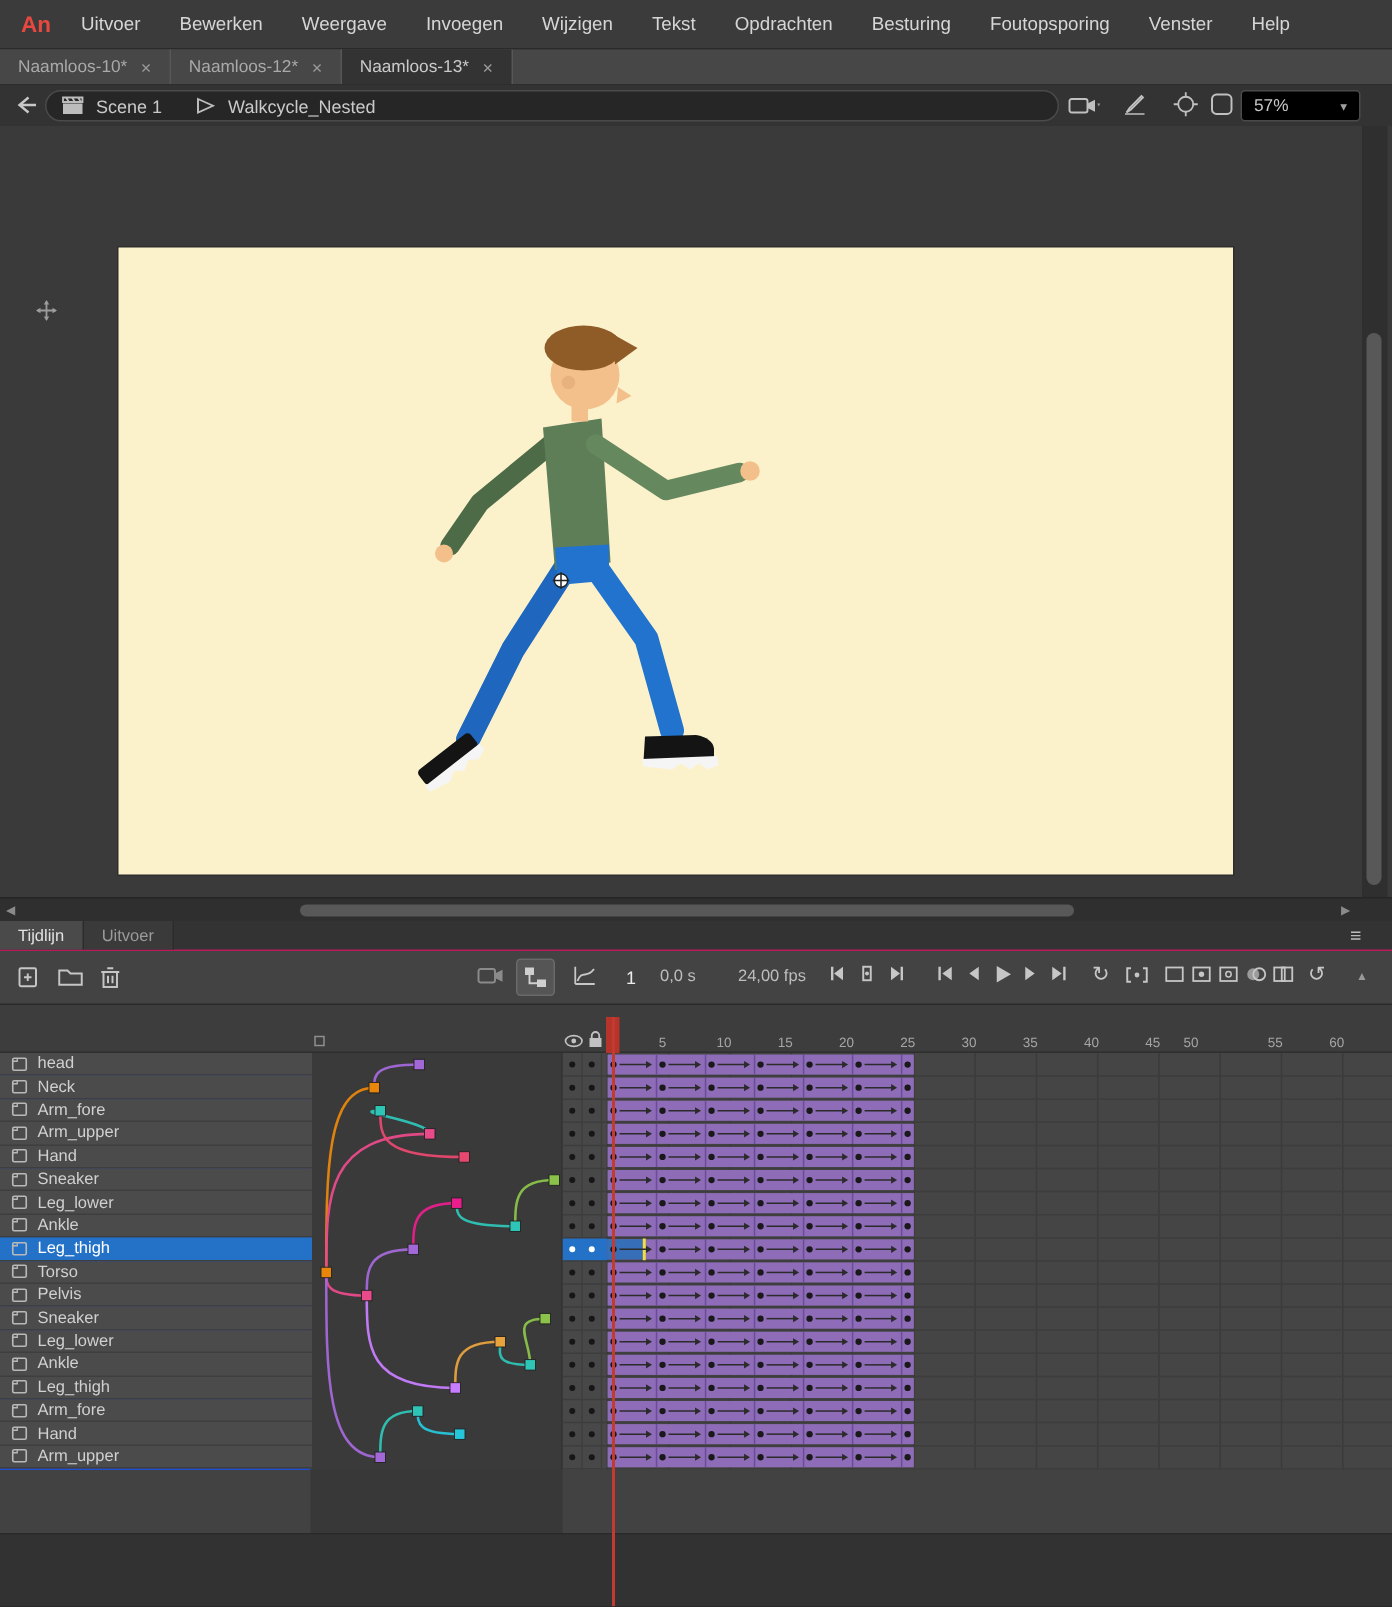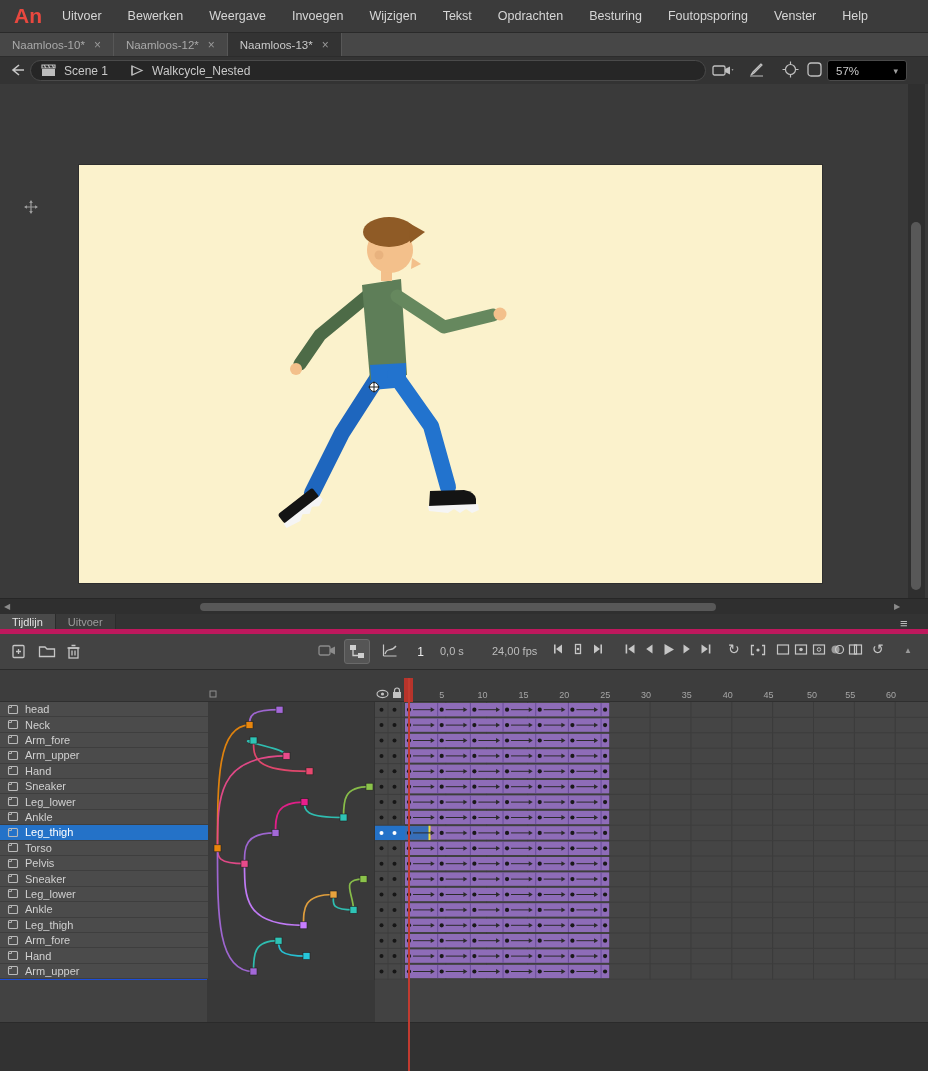--- a/index.html
+++ b/index.html
@@ -1,21 +1,21 @@
 <!DOCTYPE html>
 <html><head>
 <meta charset="utf-8">
 <style>
   *{margin:0;padding:0;box-sizing:border-box;font-family:"Liberation Sans",sans-serif;}
   html,body{background:#222;}
   #app{position:relative;width:928px;height:1071px;background:#333;overflow:hidden;color:#CFCFCF;}
   .abs{position:absolute;}
   
   #menubar{left:0;top:0;width:928px;height:33px;background:#3B3B3B;display:flex;align-items:center;border-bottom:1px solid #2A2A2A;}
-  #logo{color:#E8483F;font-weight:bold;font-size:21px;margin:0 20px 0 14px;}
+  #logo{color:#E8483F;font-weight:bold;font-size:15px;margin:0 20px 0 14px;}
   #menu-items{display:flex;gap:26px;font-size:12.5px;color:#D6D6D6;}
   .menu-item{cursor:default;white-space:nowrap;}
   
   #tabbar{left:0;top:33px;width:928px;height:24px;background:#474747;display:flex;border-bottom:1px solid #2C2C2C;}
   .doc-tab{display:flex;align-items:center;gap:9px;padding:0 12px;font-size:11.5px;color:#A9A9A9;border-right:1px solid #575757;background:#474747;}
   .doc-tab.active{background:#333;color:#CACACA;}
   .doc-tab-close{color:#9A9A9A;font-size:12px;}
   
   #editbar{left:0;top:57px;width:928px;height:27px;background:#333;}
   #crumb{position:absolute;left:30px;top:3px;width:676px;height:21px;background:#262626;border:1px solid #4A4A4A;border-radius:11px;display:flex;align-items:center;gap:8px;padding:0 10px;font-size:12px;color:#C9C9C9;}
@@ -23,21 +23,21 @@
   #zoombox{position:absolute;left:827px;top:3px;width:80px;height:21px;background:#000000;border:1px solid #4A4A4A;border-radius:3px;display:flex;align-items:center;justify-content:space-between;padding:0 8px;font-size:11.5px;color:#C9C9C9;}
   
   #viewport{left:0;top:84px;width:928px;height:514px;background:#3A3A3A;}
   #stage{position:absolute;left:79px;top:81px;width:743px;height:418px;background:#FBF2CC;box-shadow:0 0 0 1px #2E2E2E;}
   #vscroll{position:absolute;left:908px;top:0;width:17px;height:514px;background:#2F2F2F;}
   #vthumb{position:absolute;left:3px;top:138px;width:10px;height:368px;background:#585858;border-radius:5px;}
   #hscroll{left:0;top:598px;width:928px;height:16px;background:#2F2F2F;border-top:1px solid #262626;}
   #hthumb{position:absolute;left:200px;top:4px;width:516px;height:8px;background:#585858;border-radius:4px;}
   .scroll-arrow{position:absolute;top:3px;font-size:8px;color:#8A8A8A;}
   
-  #tltabs{left:0;top:614px;width:928px;height:20px;background:#333;display:flex;border-bottom:5px solid #be185d;}
+  #tltabs{left:0;top:614px;width:928px;height:20px;background:#333;display:flex;border-bottom:1px solid #be185d;}
   .tl-tab{padding:0 12px;font-size:11px;display:flex;align-items:center;color:#9B9B9B;background:#3A3A3A;border-right:1px solid #2C2C2C;}
   .tl-tab.active{background:#4A4A4A;color:#E2E2E2;}
   
   #tltoolbar{left:0;top:634px;width:928px;height:36px;background:#434343;border-bottom:1px solid #2B2B2B;}
   .tb-ico{position:absolute;top:9px;color:#C6C6C6;}
   .tb-txt{position:absolute;top:11px;font-size:11px;color:#BDBDBD;white-space:nowrap;}
   #parent-toggle{position:absolute;left:344px;top:5px;width:26px;height:25px;background:#555;border:1px solid #6A6A6A;border-radius:3px;display:flex;align-items:center;justify-content:center;}
   
   #tlheader{left:0;top:670px;width:928px;height:32px;background:#3D3D3D;border-bottom:1px solid #2F2F2F;}
   .ruler-num{position:absolute;bottom:2px;width:20px;text-align:center;font-size:9px;color:#A6A6A6;}
@@ -322,21 +322,21 @@
         <span class="ruler-num" style="left: 399.085px;">1</span>
         <span class="ruler-num" style="left: 431.765px;">5</span>
         <span class="ruler-num" style="left: 472.615px;">10</span>
         <span class="ruler-num" style="left: 513.465px;">15</span>
         <span class="ruler-num" style="left: 554.315px;">20</span>
         <span class="ruler-num" style="left: 595.165px;">25</span>
         <span class="ruler-num" style="left: 636.015px;">30</span>
         <span class="ruler-num" style="left: 676.865px; margin-top: 44px;">35</span>
         <span class="ruler-num" style="left: 717.715px;">40</span>
         <span class="ruler-num" style="left: 758.565px;">45</span>
-        <span class="ruler-num" style="left: 802px;">50</span>
+        <span class="ruler-num" style="left: 784px;">50</span>
         <span class="ruler-num" style="left: 840.265px;">55</span>
         <span class="ruler-num" style="left: 881.115px;">60</span>
         <span class="ruler-sec" style="left: 588.995px;">1s</span>
         <span class="ruler-sec" style="left: 785.075px;">2s</span>
       </div>
     <div id="ruler-marker"></div>
   </div>
 
   <div id="tlmain" class="abs">
     <div id="layer-names">

